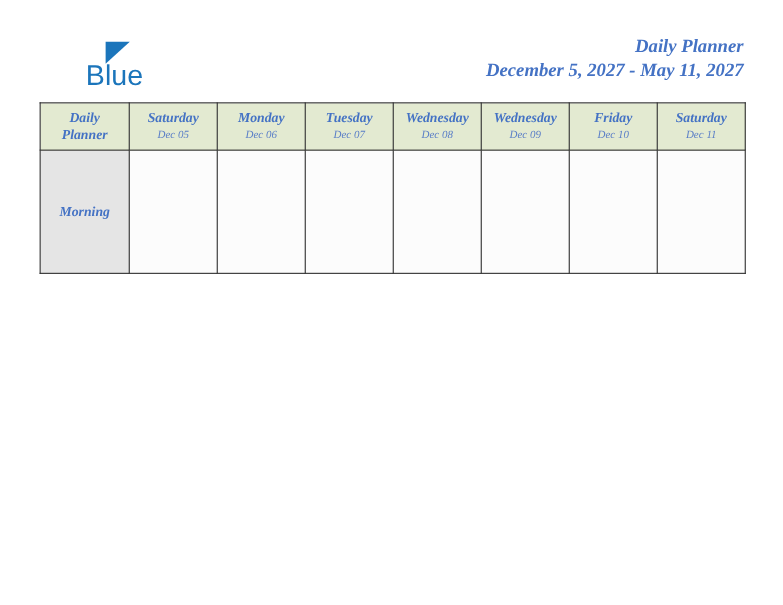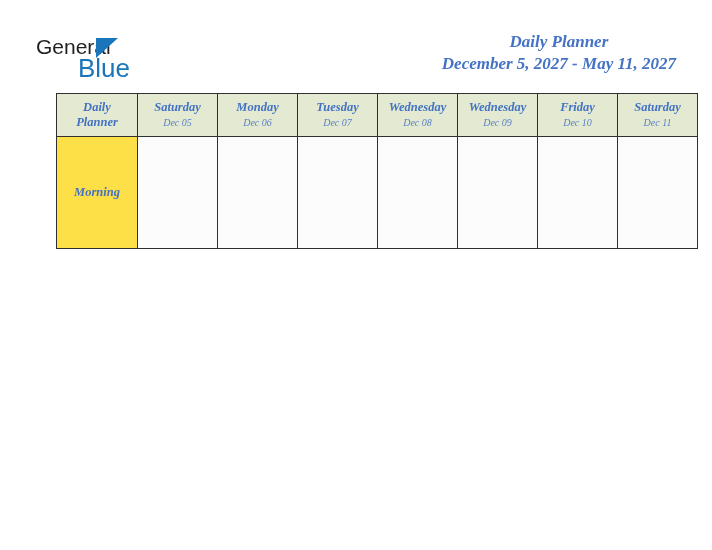--- a/index.html
+++ b/index.html
@@ -61,21 +61,21 @@
     font-weight: 400;
     color: #1b75bb;
     line-height: 22px;
     white-space: nowrap;
   }
 
   .title-block {
     position: absolute;
     right: 36px;
     top: 32px;
-    text-align: center;
+    text-align: right;
   }
   .doc-title {
     font-family: "Liberation Serif", serif;
     font-size: 17px;
     font-style: italic;
     font-weight: 700;
     color: #4472c4;
     line-height: 20px;
     white-space: nowrap;
   }
@@ -94,21 +94,20 @@
   .planner-wrap {
     position: absolute;
     left: 36px;
     top: 93px;
     width: 641px;
   }
   table.planner {
     border-collapse: collapse;
     width: 641px;
     table-layout: fixed;
-    margin-left: 20px;
   }
   table.planner th,
   table.planner td {
     border: 1px solid #2f2f2f;
     padding: 0;
     vertical-align: middle;
     text-align: center;
   }
 
   col.col-label { width: 81px; }
@@ -137,39 +136,38 @@
     color: #5b7fc7;
     line-height: 15px;
     white-space: nowrap;
   }
 
   tbody td {
     height: 111px;
     background: #fcfcfc;
   }
   td.row-label {
-    background: #fde047;
+    background: #e5e5e5;
   }
   .row-label-text {
     font-family: "Liberation Serif", serif;
     font-style: italic;
     font-weight: 700;
     font-size: 12.5px;
     color: #4472c4;
     line-height: 15px;
     white-space: nowrap;
   }
 </style>
 </head>
 <body>
 
 <div class="page-header">
 
   <div class="brand">
-    <span class="brand-general">General</span>
     <span class="brand-triangle"></span>
     <span class="brand-blue">Blue</span>
   </div>
 
   <div class="title-block">
     <div class="doc-title">Daily Planner</div>
     <div class="doc-subtitle">December 5, 2027 - May 11, 2027</div>
   </div>
 
 </div>

